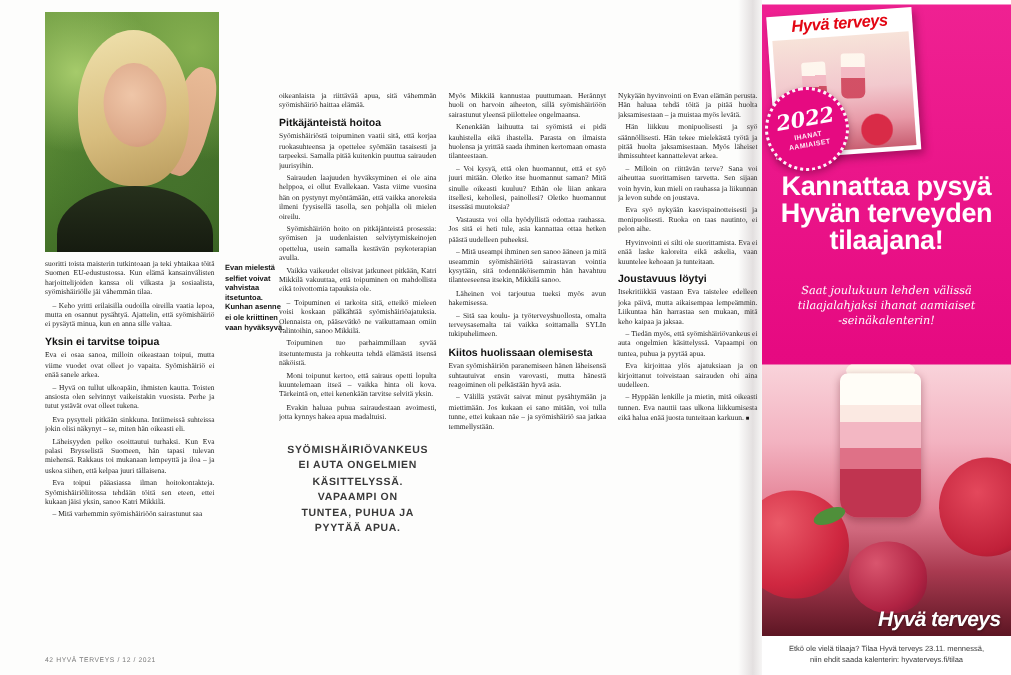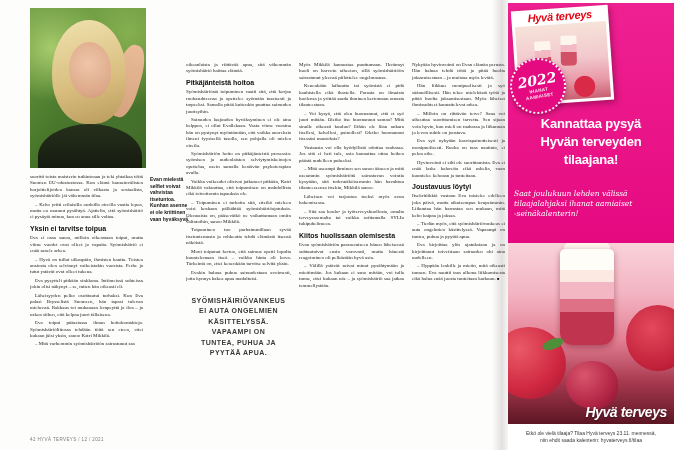--- a/index.html
+++ b/index.html
@@ -70,23 +70,23 @@
   .badge { position:absolute; left:2px; top:55px; width:56px; height:56px; border-radius:50%;
       background:#e60a81; border:2px dotted rgba(255,255,255,.95); transform:rotate(-10deg);
       display:flex; flex-direction:column; align-items:center; justify-content:center;
       text-align:center; box-shadow:0 2px 5px rgba(70,0,35,.35); }
   .badge-year { font-family:"DejaVu Serif", serif; font-style:italic; font-weight:bold;
       color:#fff; font-size:14px; line-height:14px; }
   .badge-label { font-family:"Liberation Sans", sans-serif; font-weight:bold; color:#ffe9f4;
       font-size:4.6px; line-height:5.6px; letter-spacing:.3px; margin-top:1px; width:40px; }
 
   .headline { position:absolute; left:3px; top:112px; width:160px; text-align:center; color:#fff;
-      font-family:"Liberation Sans", sans-serif; font-weight:bold; font-size:13px;
+      font-family:"Liberation Sans", sans-serif; font-weight:bold; font-size:18px;
       line-height:18px; white-space:pre-line; letter-spacing:-.2px; }
-  .subline { position:absolute; left:6px; top:186px; width:154px; text-align:left; color:#fff;
+  .subline { position:absolute; left:6px; top:186px; width:154px; text-align:center; color:#fff;
       font-family:"DejaVu Serif", serif; font-style:italic; font-size:7.5px; line-height:10px;
       white-space:pre-line; }
 
   .berry { position:absolute; left:0; top:240px; width:166px; height:184px; overflow:hidden;
       background:linear-gradient(180deg, #f9d3da 0%, #f3b3c1 28%, #e48195 52%, #a93a50 75%, #571320 100%); }
   .b-cream { position:absolute; left:56px; top:-4px; width:46px; height:16px; border-radius:50%; background:#fff6ec; }
   .b-glass { position:absolute; left:52px; top:6px; width:54px; height:96px; border-radius:5px 5px 12px 12px;
       background:linear-gradient(180deg, #fffdf7 0 22%, #fbe9e2 22% 34%, #f3b7c3 34% 52%, #df7187 52% 66%, #c03450 66% 100%);
       box-shadow:0 2px 6px rgba(90,10,25,.4); }
   .b-straw1 { position:absolute; left:-14px; top:84px; width:72px; height:72px; border-radius:48% 52% 50% 50%;

